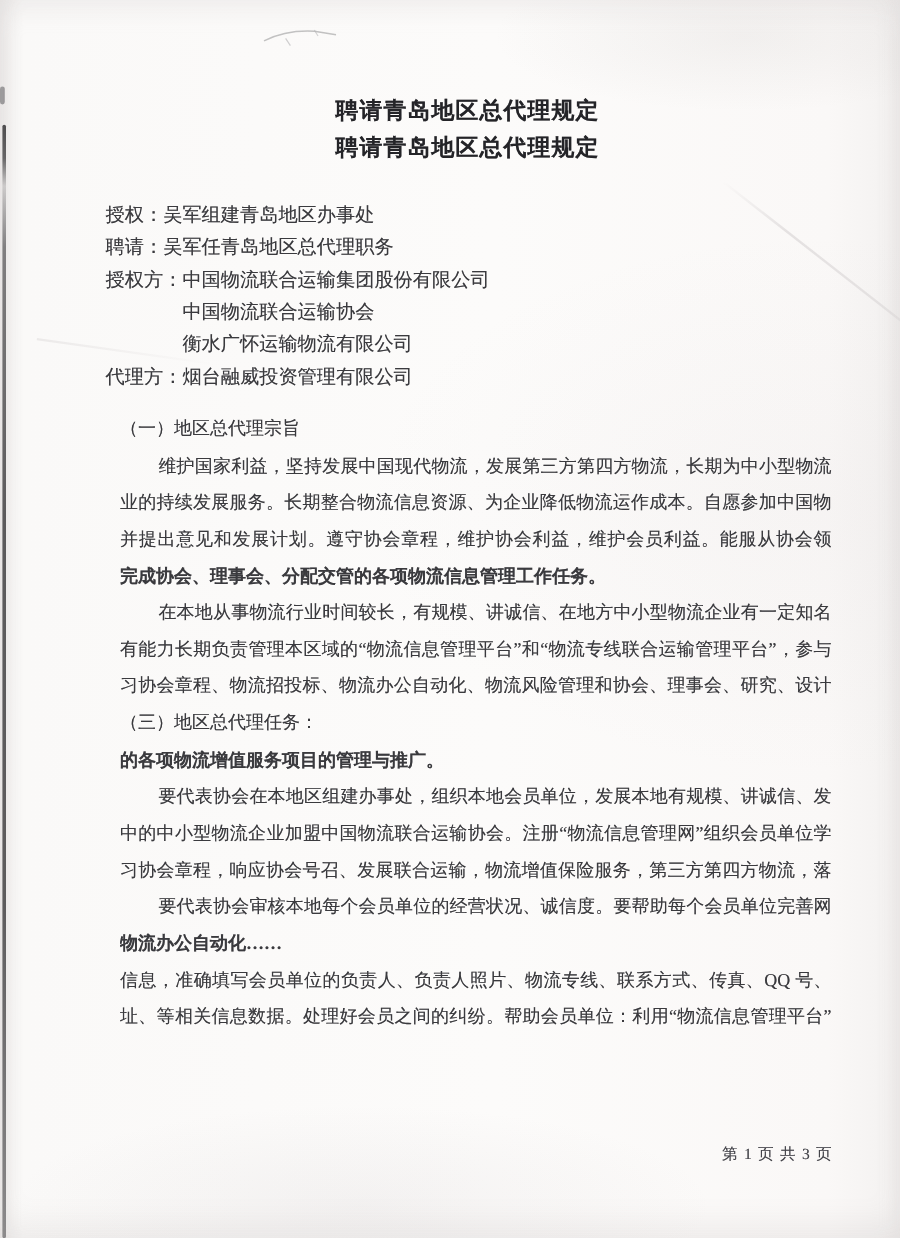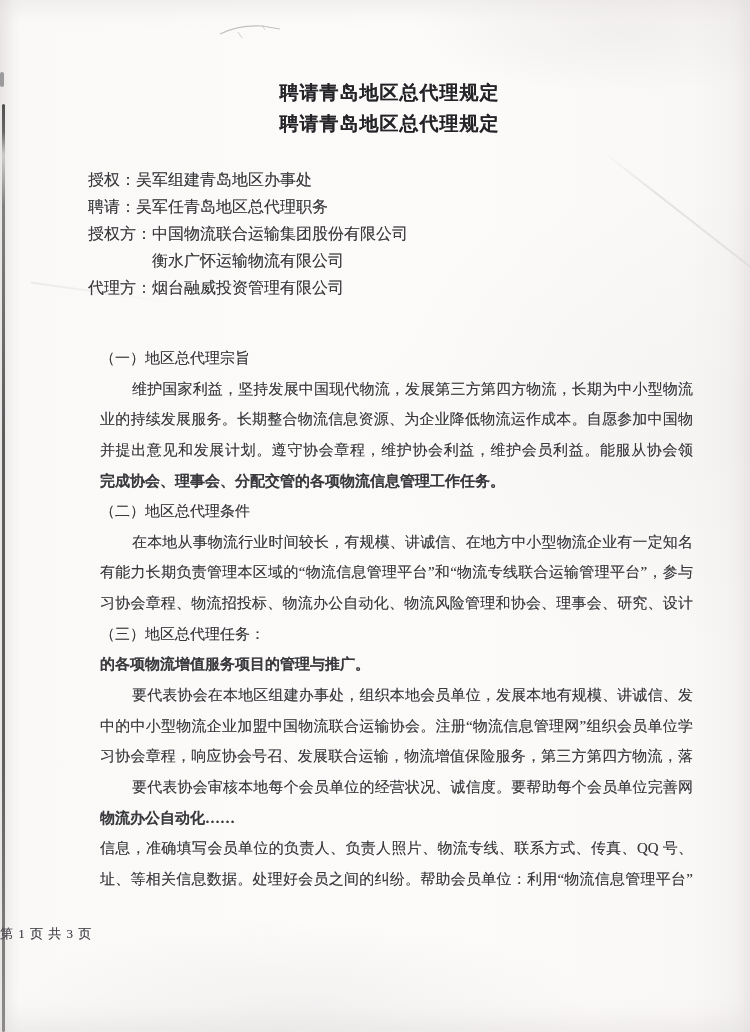--- a/index.html
+++ b/index.html
@@ -71,22 +71,22 @@
     text-align: justify; text-align-last: justify;
     text-shadow: 0 0 0.4px rgba(58,58,62,0.5);
     margin-left: 14px;
   }
   .line.heading { text-align-last: left; }
   .line.last { text-align-last: left; font-weight: bold; }
   .line.first { text-indent: 32px; }
 
   
   .footer {
-    position: absolute; left: 0; top: 925px; width: 694px;
-    text-align: left; font-size: 13px; letter-spacing: 1px; color: #44444a;
+    position: absolute; left: 0; top: 953px; width: 694px;
+    text-align: right; font-size: 13px; letter-spacing: 1px; color: #44444a;
     text-shadow: 0 0 0.4px rgba(60,60,66,0.45);
   }
 </style>
 </head>
 <body>
 
 <div class="page">
 
   <div class="edge-line"></div>
   <div class="edge-dash"></div>
@@ -108,35 +108,37 @@
   <div class="meta-line">
         <span class="meta-label">授权：</span><span class="meta-value">吴军组建青岛地区办事处</span>
       </div>
       <div class="meta-line">
         <span class="meta-label">聘请：</span><span class="meta-value">吴军任青岛地区总代理职务</span>
       </div>
       <div class="meta-line">
         <span class="meta-label">授权方：</span><span class="meta-value">中国物流联合运输集团股份有限公司</span>
       </div>
       <div class="meta-line indent">
+        <span class="meta-label"></span><span class="meta-value">中国物流联合运输协会</span>
+      </div>
+      <div class="meta-line indent">
         <span class="meta-label"></span><span class="meta-value">衡水广怀运输物流有限公司</span>
       </div>
       <div class="meta-line">
         <span class="meta-label">代理方：</span><span class="meta-value">烟台融威投资管理有限公司</span>
       </div>
     </div>
 
   <div class="body-block">
 
   <div class="line heading">（一）地区总代理宗旨</div>
       <div class="line first">维护国家利益，坚持发展中国现代物流，发展第三方第四方物流，长期为中小型物流企</div>
       <div class="line full">业的持续发展服务。长期整合物流信息资源、为企业降低物流运作成本。自愿参加中国物流</div>
       <div class="line full">并提出意见和发展计划。遵守协会章程，维护协会利益，维护会员利益。能服从协会领导，</div>
       <div class="line last">完成协会、理事会、分配交管的各项物流信息管理工作任务。</div>
-      <div class="line heading">（二）地区总代理条件</div>
       <div class="line first">在本地从事物流行业时间较长，有规模、讲诚信、在地方中小型物流企业有一定知名度。</div>
       <div class="line full">有能力长期负责管理本区域的“物流信息管理平台”和“物流专线联合运输管理平台”，参与</div>
       <div class="line full">习协会章程、物流招投标、物流办公自动化、物流风险管理和协会、理事会、研究、设计提倡</div>
       <div class="line heading">（三）地区总代理任务：</div>
       <div class="line last">的各项物流增值服务项目的管理与推广。</div>
       <div class="line first">要代表协会在本地区组建办事处，组织本地会员单位，发展本地有规模、讲诚信、发展</div>
       <div class="line full">中的中小型物流企业加盟中国物流联合运输协会。注册“物流信息管理网”组织会员单位学</div>
       <div class="line full">习协会章程，响应协会号召、发展联合运输，物流增值保险服务，第三方第四方物流，落实</div>
       <div class="line first">要代表协会审核本地每个会员单位的经营状况、诚信度。要帮助每个会员单位完善网站</div>
       <div class="line last">物流办公自动化……</div>

